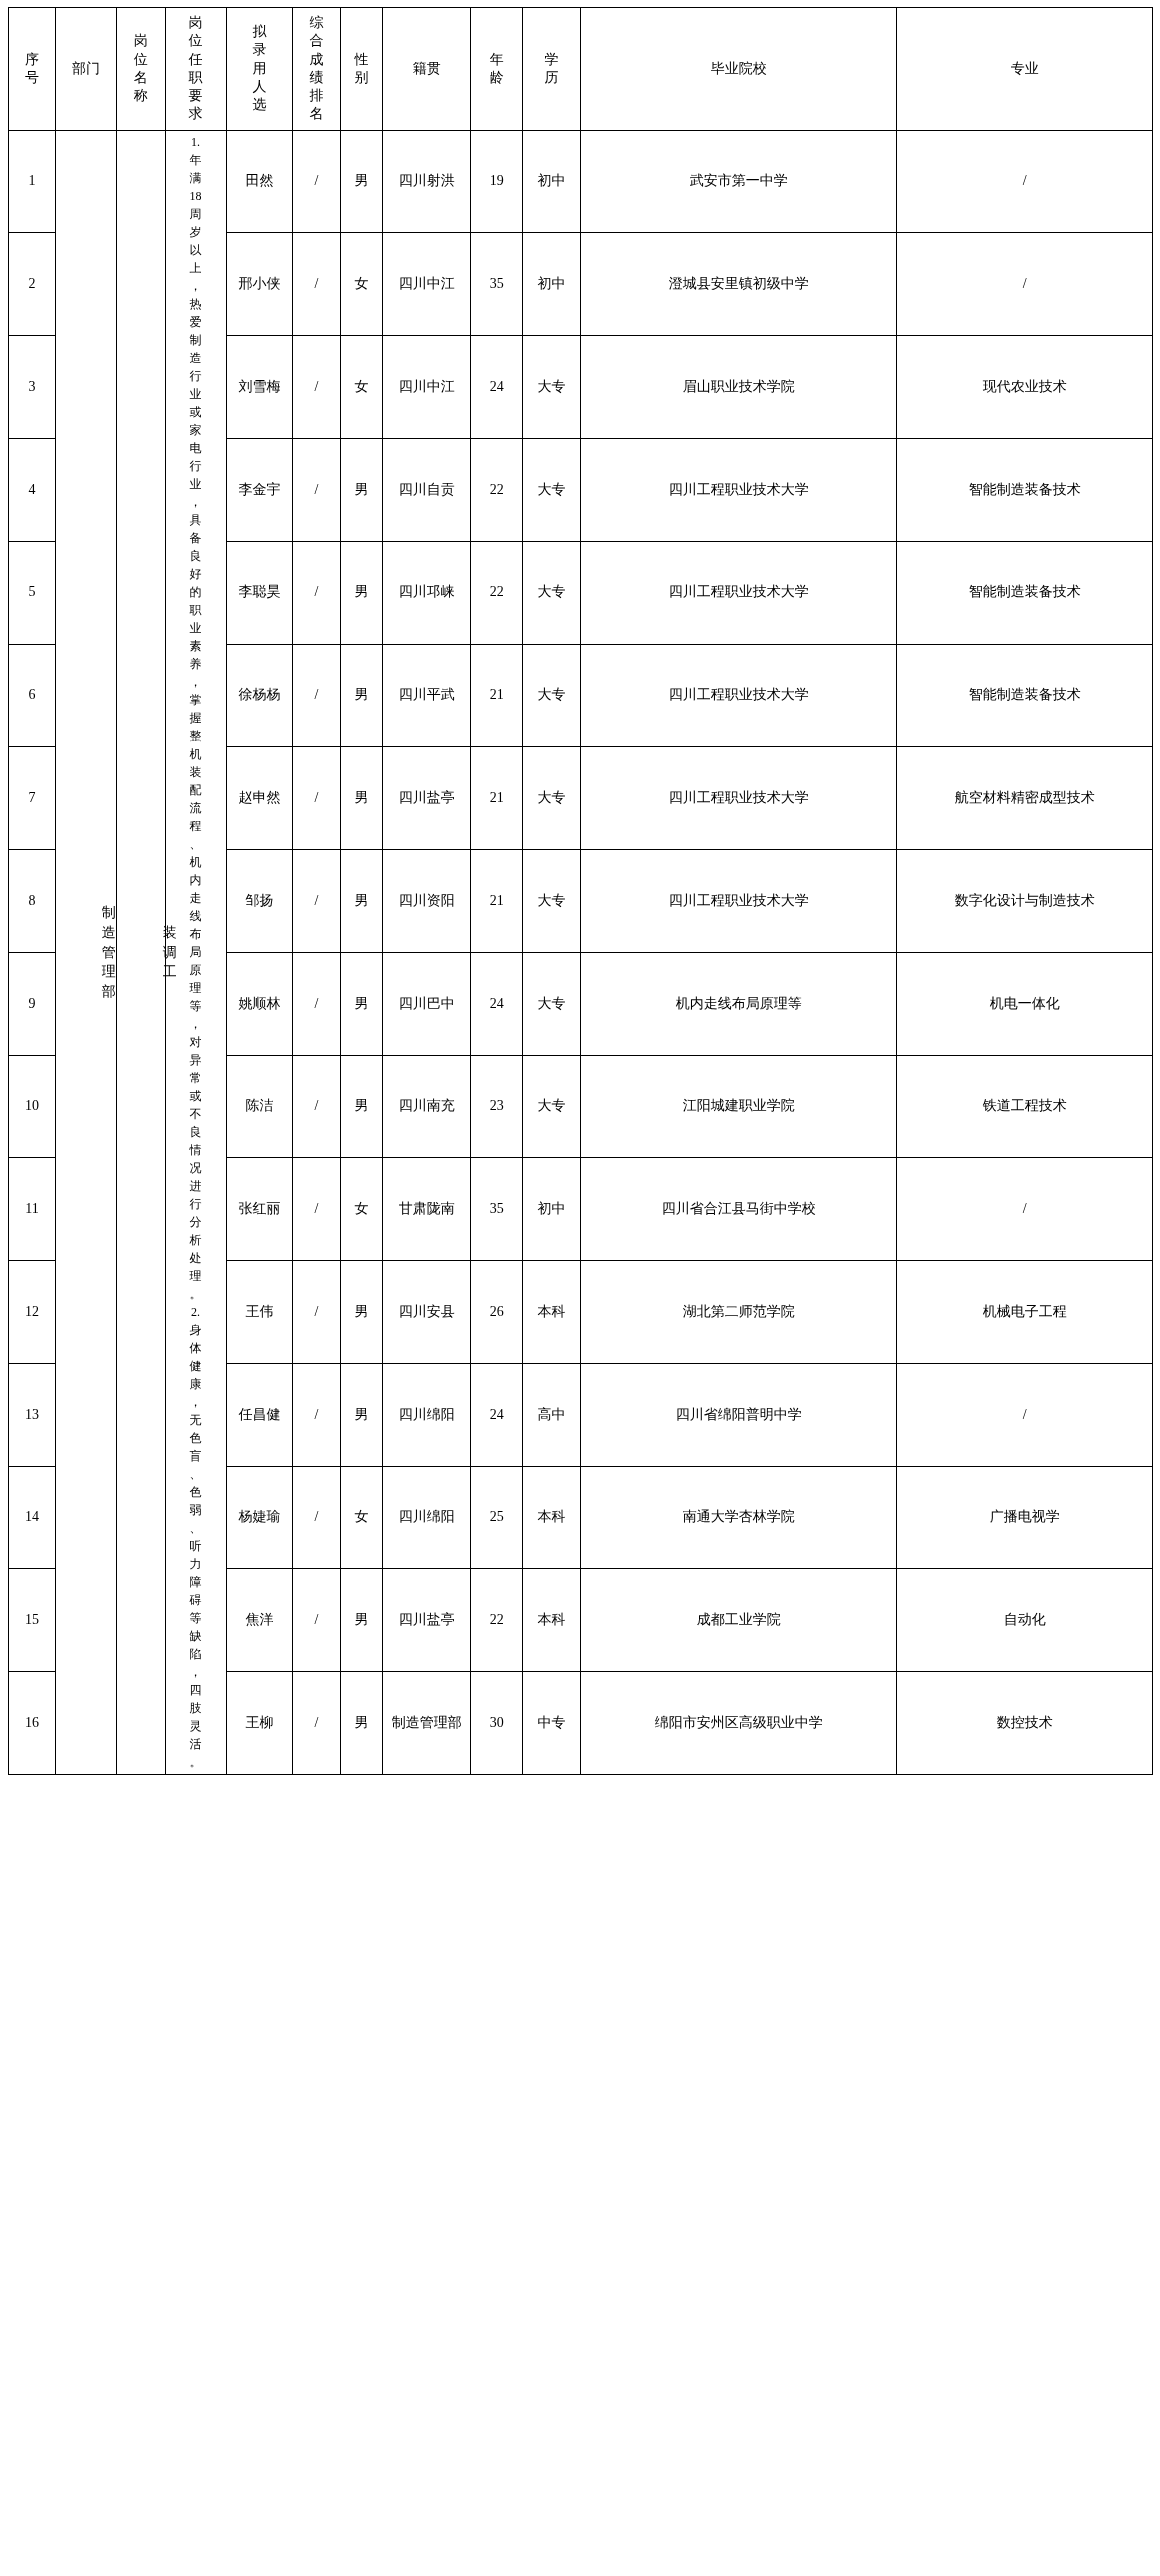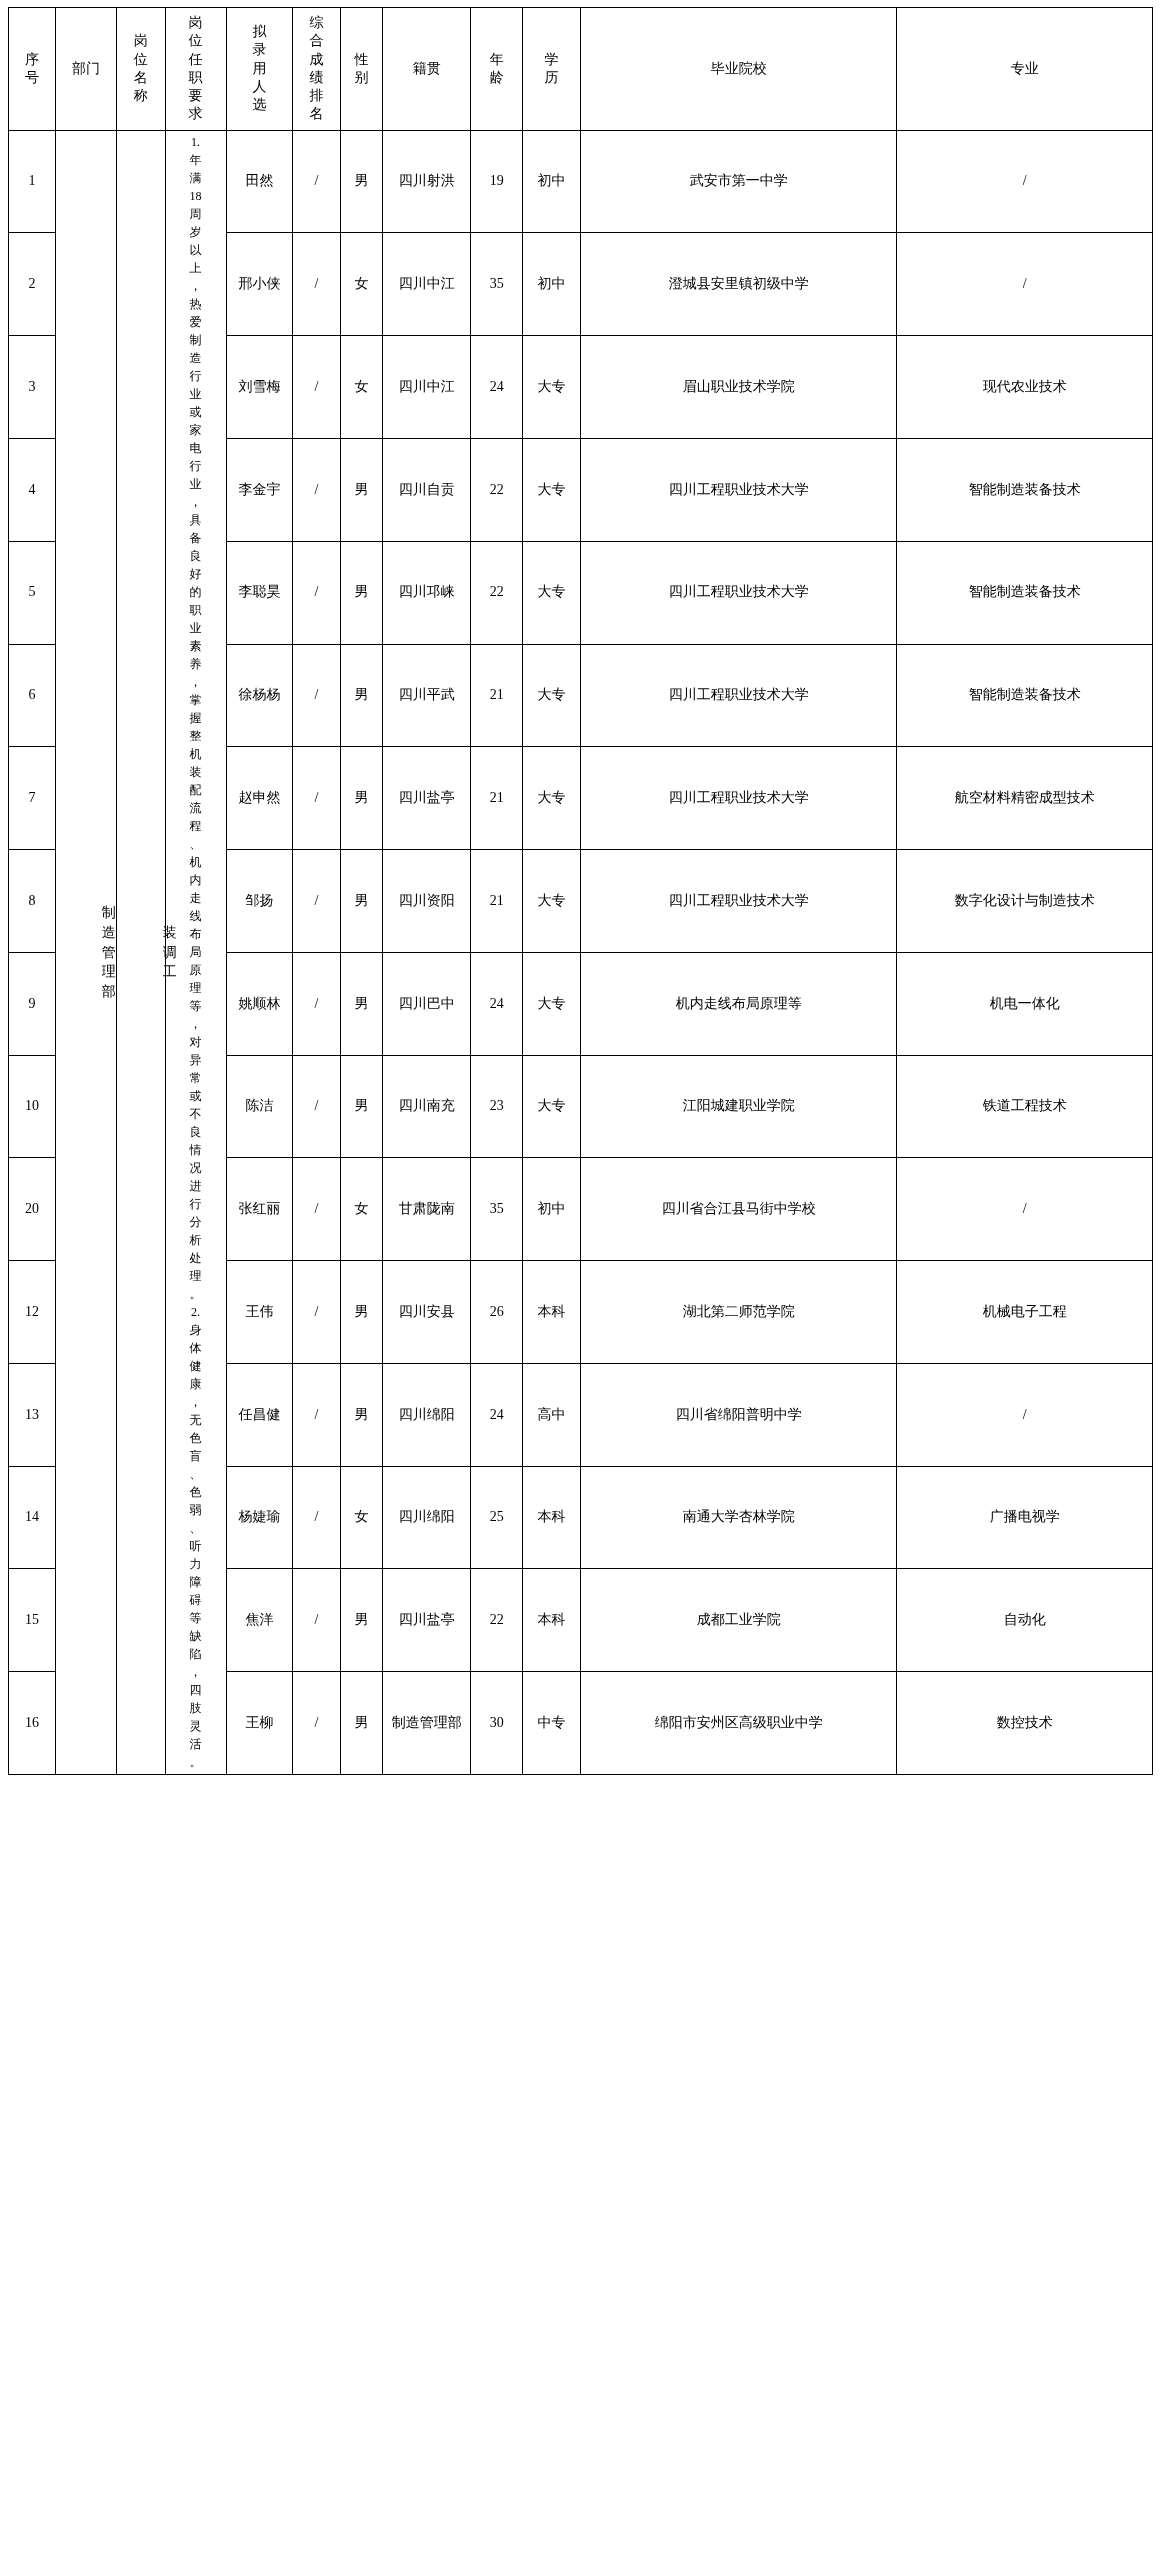--- a/index.html
+++ b/index.html
@@ -250,21 +250,21 @@
           <td class="row-h"><span>陈洁</span></td>
           <td class="row-h slash"><span>/</span></td>
           <td class="row-h"><span>男</span></td>
           <td class="row-h"><span>四川南充</span></td>
           <td class="row-h"><span>23</span></td>
           <td class="row-h"><span>大专</span></td>
           <td class="row-h"><span>江阳城建职业学院</span></td>
           <td class="row-h"><span>铁道工程技术</span></td>
         </tr>
         <tr>
-          <td class="row-h"><span>20</span></td>
+          <td class="row-h"><span>11</span></td>
           <td class="row-h"><span>张红丽</span></td>
           <td class="row-h slash"><span>/</span></td>
           <td class="row-h"><span>女</span></td>
           <td class="row-h"><span>甘肃陇南</span></td>
           <td class="row-h"><span>35</span></td>
           <td class="row-h"><span>初中</span></td>
           <td class="row-h"><span>四川省合江县马街中学校</span></td>
           <td class="row-h"><span>/</span></td>
         </tr>
         <tr>

